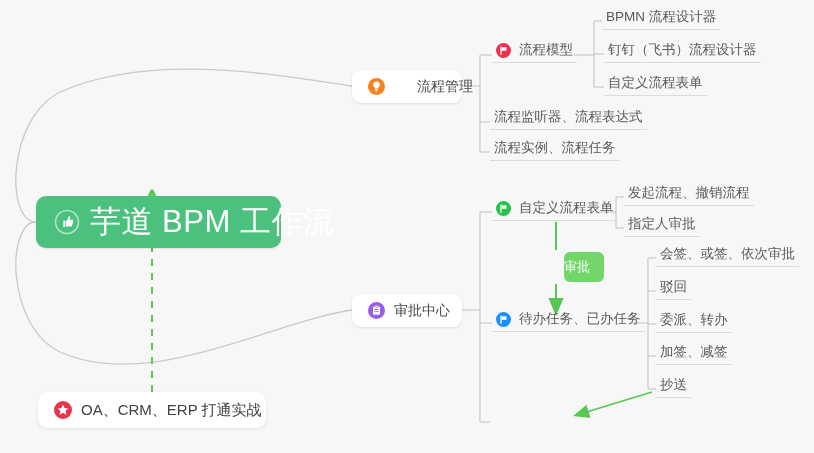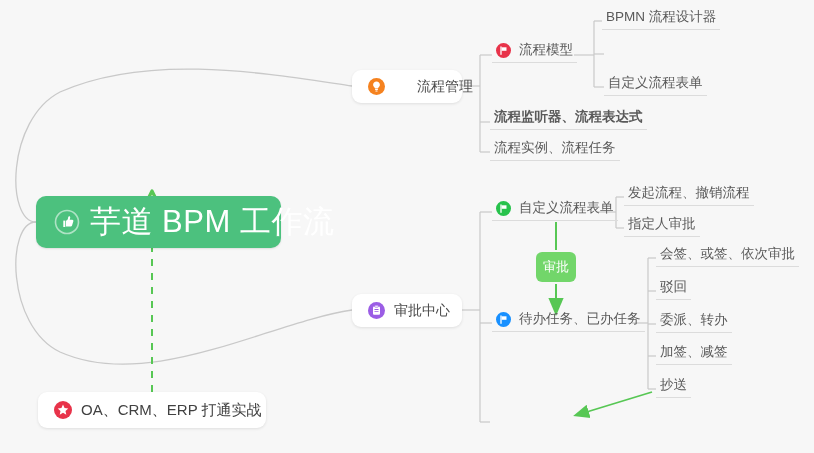--- a/index.html
+++ b/index.html
@@ -83,24 +83,25 @@
     color: #5a5a5a;
     font-size: 13.5px;
     white-space: nowrap;
   }
 
   
   .badge-node {
     position: absolute;
     display: flex;
     align-items: center;
-    justify-content: center;
+    justify-content: flex-start;
     background: #72d66a;
     border-radius: 6px;
     box-sizing: border-box;
+    margin-left: 28px;
   }
   .badge-node .txt {
     color: #ffffff;
     font-size: 13px;
     white-space: nowrap;
   }
 
   
   .icon {
     display: inline-flex;
@@ -210,32 +211,35 @@
     <span class="icon">
       <svg width="15" height="15" viewBox="0 0 15 15">
         <circle cx="7.5" cy="7.5" r="7.5" fill="#e8334a"></circle>
         <path d="M5.0 3.9 v7.4" stroke="#ffffff" stroke-width="1.3" stroke-linecap="round"></path>
         <path d="M5.6 4.3 h4.9 v3.5 h-4.9 z" fill="#ffffff"></path>
       </svg>
     </span>
     <span class="txt">流程模型</span>
   </div>
 
-  <div class="text-node" style="left:490px; top:108px;font-weight:bold;">
+  <div class="text-node" style="left:490px; top:108px;">
     <span class="txt">流程监听器、流程表达式</span>
   </div>
 
   <div class="text-node" style="left:490px; top:139px;">
     <span class="txt">流程实例、流程任务</span>
   </div>
 
   <div class="text-node" style="left:602px; top:8px;">
     <span class="txt">BPMN 流程设计器</span>
   </div>
 
+  <div class="text-node" style="left:604px; top:41px;">
+    <span class="txt">钉钉（飞书）流程设计器</span>
+  </div>
 
   <div class="text-node" style="left:604px; top:74px;">
     <span class="txt">自定义流程表单</span>
   </div>
 
   <div class="text-node" style="left:492px; top:199px;">
     <span class="icon">
       <svg width="15" height="15" viewBox="0 0 15 15">
         <circle cx="7.5" cy="7.5" r="7.5" fill="#27c24c"></circle>
         <path d="M5.0 3.9 v7.4" stroke="#ffffff" stroke-width="1.3" stroke-linecap="round"></path>

